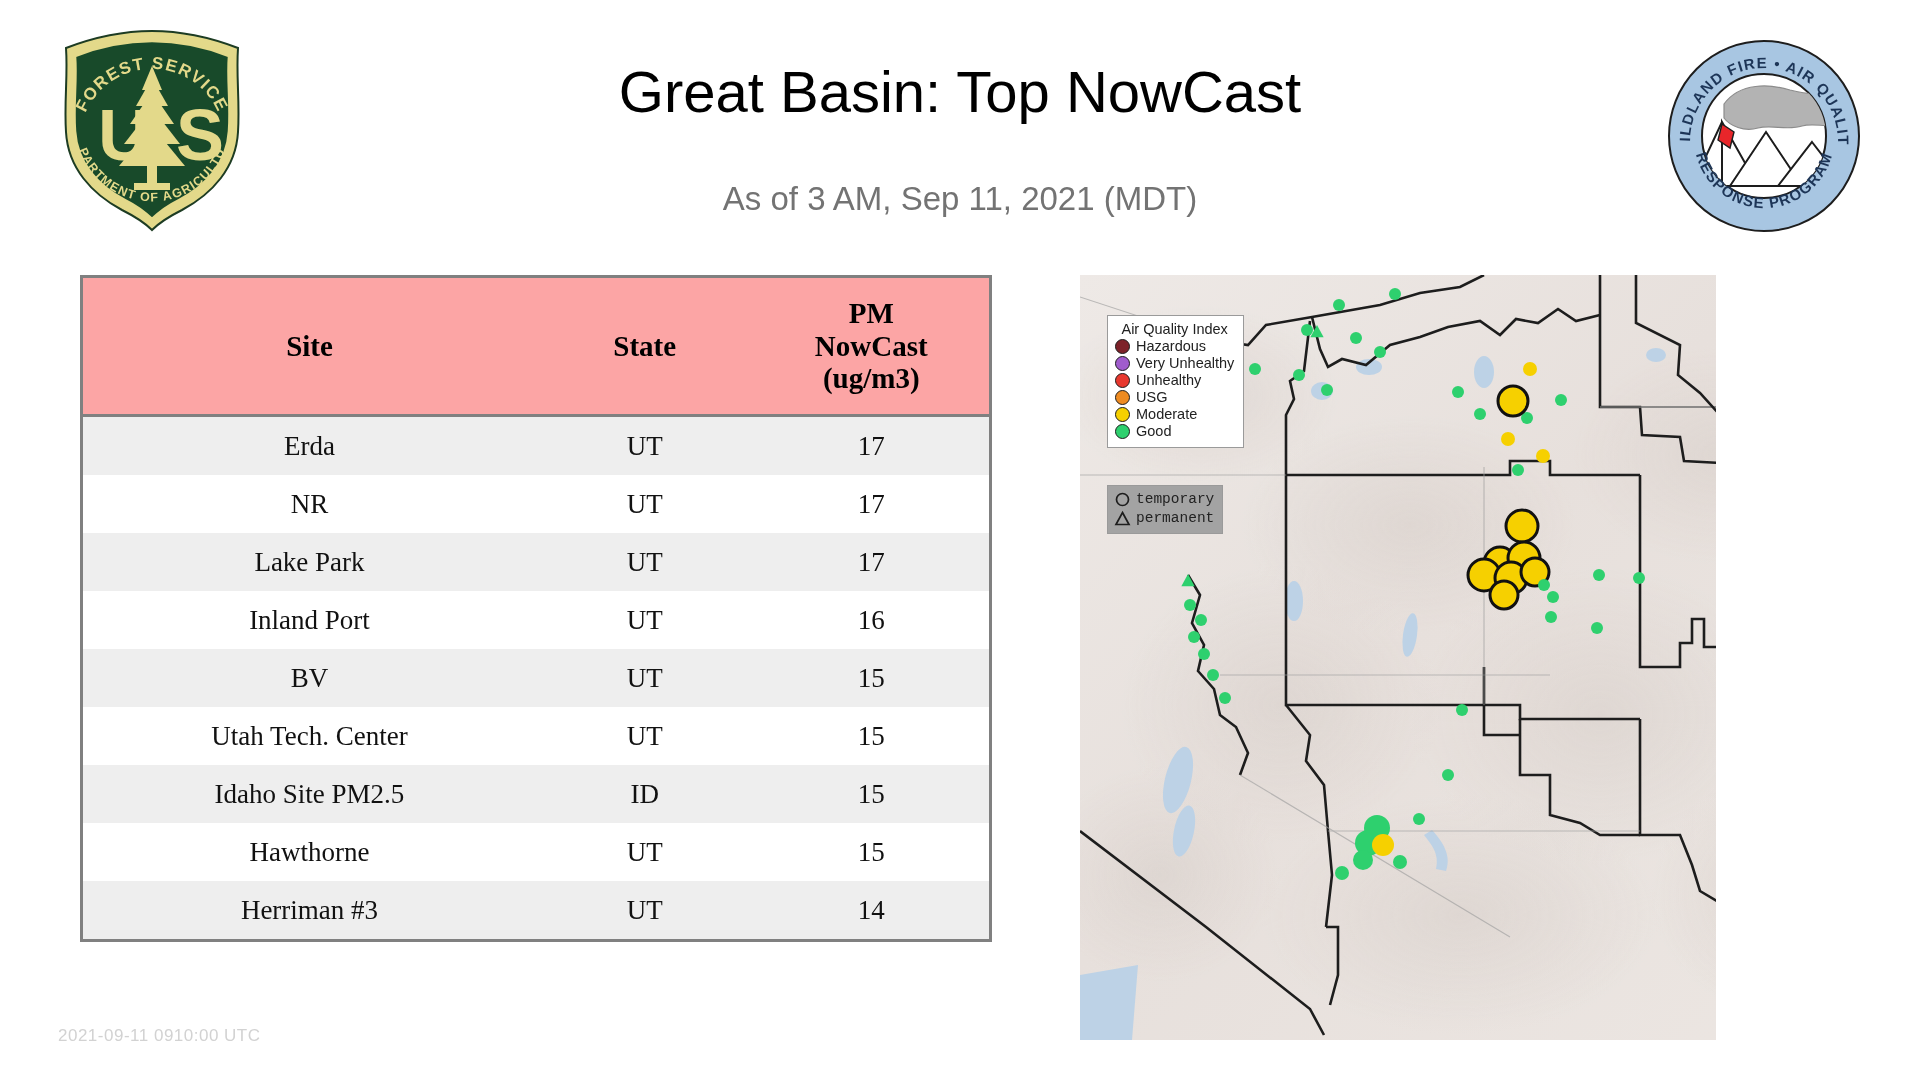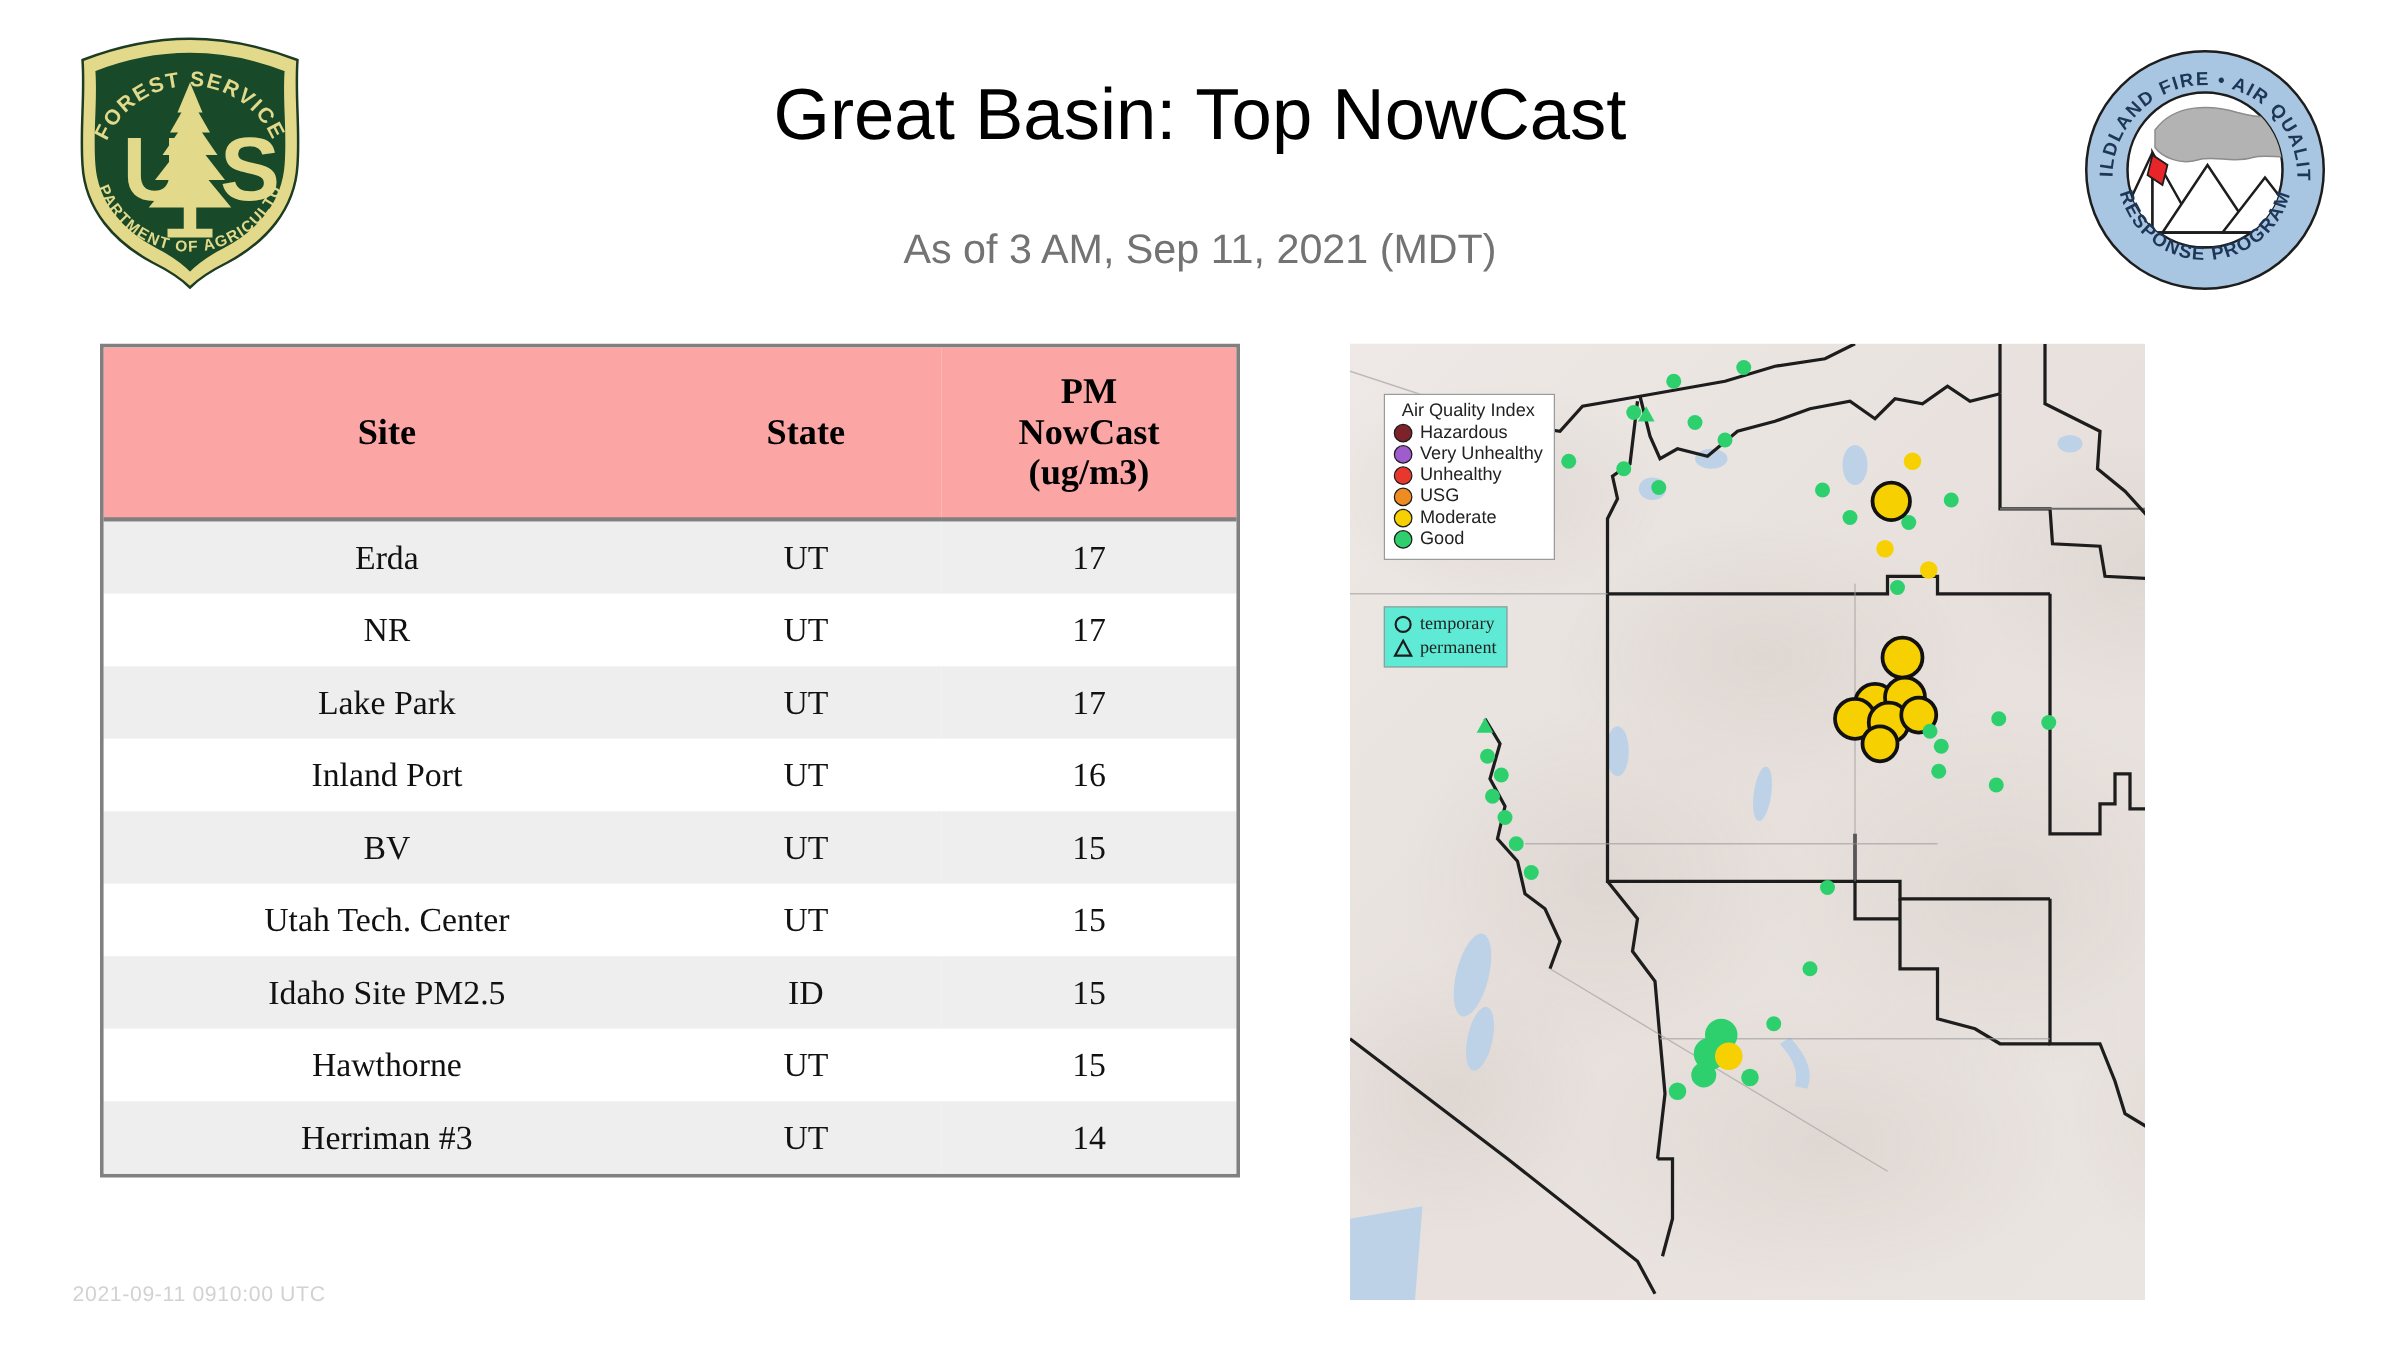--- a/index.html
+++ b/index.html
@@ -86,23 +86,23 @@
   }
   .aqi-row{display:flex;align-items:flex-start;height:17px;}
   .aqi-dot{
     width:13px;height:13px;border-radius:50%;
     border:1.4px solid #1d1d1d;margin-right:6px;flex:0 0 auto;
   }
   .aqi-label{font-size:14.5px;color:#222;line-height:1;white-space:nowrap;}
 
   .shape-legend{
     position:absolute;left:27px;top:210px;
-    background:#5eead4;border:1px solid #9a9a9a;
+    background:#a3a3a3;border:1px solid #9a9a9a;
     padding:4px 8px 5px 6px;
-    font-family:Liberation Serif, serif;z-index:6;
+    font-family:Liberation Mono, monospace;z-index:6;
   }
   .shape-row{display:flex;align-items:center;height:19px;}
   .shape-glyph{width:17px;height:17px;margin-right:5px;flex:0 0 auto;}
   .shape-label{font-size:14.5px;color:#222;line-height:1;white-space:nowrap;}
 </style>
 </head>
 <body>
 
 <div class="watermark">2021-09-11 0910:00 UTC</div>
 

